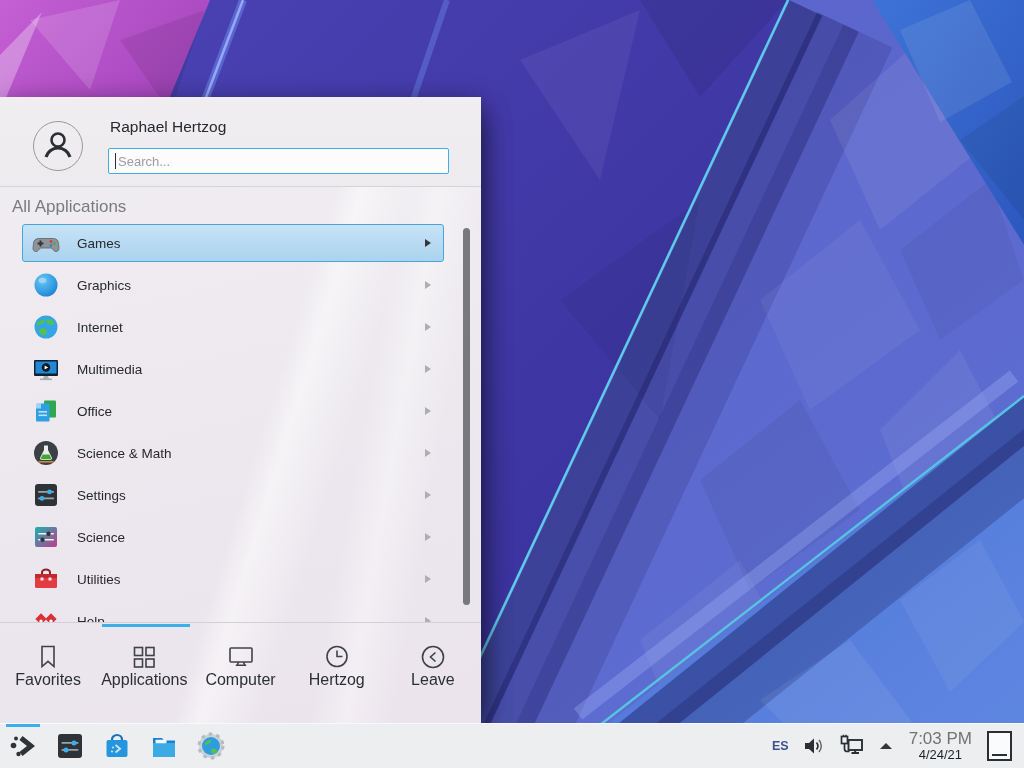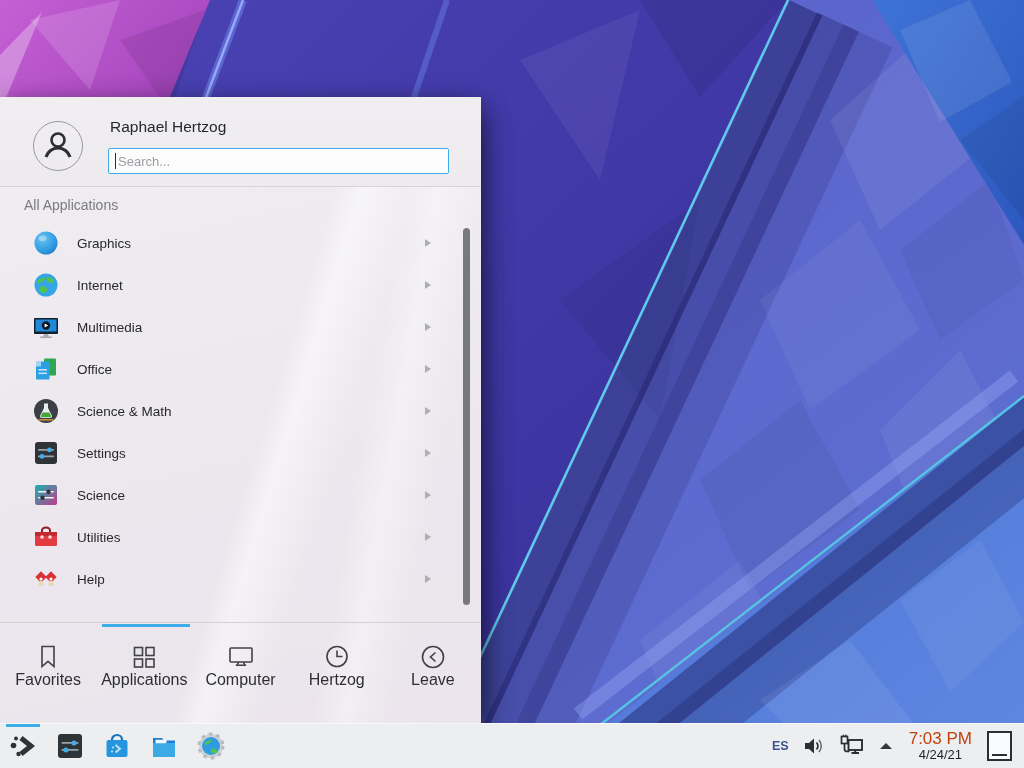--- a/index.html
+++ b/index.html
@@ -23,21 +23,21 @@
   .avatar { position:absolute; left:33px; top:24px; width:50px; height:50px;
     border:1px solid #97999c; border-radius:50%; display:flex; align-items:center; justify-content:center; }
   .username { position:absolute; left:110px; top:21px; font-size:15.5px; color:#26292d; }
   .searchwrap { position:absolute; left:108px; top:51px; width:341px; height:26px; }
   .searchwrap input { width:100%; height:100%; border:1px solid #3daee9; border-radius:2px;
     background:#fcfcfd; padding:0 6px 0 9px; font-size:13px; color:#14532d; outline:none;
     font-family:"Liberation Sans", sans-serif; }
   .searchwrap input::placeholder { color:#9b9da0; }
   .caret { position:absolute; left:7px; top:5px; width:1px; height:16px; background:#2a2e32; }
   .sep1 { position:absolute; top:89px; left:0; right:0; height:1px; background:#d6d4d8; }
-  .section-label { position:absolute; top:100px; left:24px; font-size:14px; color:#797c7f; }
+  .section-label { position:absolute; top:100px; left:12px; font-size:17px; color:#797c7f; }
 
   .list { position:absolute; top:127px; left:22px; width:422px; height:398px; overflow:hidden; }
   .row { height:38px; margin-bottom:4px; display:flex; align-items:center;
     padding:0 12px 0 9px; border:1px solid transparent; border-radius:3px; }
   .row.selected { background:linear-gradient(#c6e3f6,#aad3ee); border-color:#48a5dc; }
   .row .ic { width:28px; height:28px; margin-right:17px; flex:0 0 28px; }
   .row .ic svg { width:28px; height:28px; display:block; }
   .row .label { font-size:13.5px; color:#26292c; flex:1; }
   .arrow { width:0; height:0; border-left:6px solid #acaeb0;
     border-top:4.5px solid transparent; border-bottom:4.5px solid transparent; }
@@ -59,21 +59,21 @@
     background:#eceef0; border-top:1px solid #f8f9fa; display:flex; align-items:center;gap:8px; }
   .tb-apps { display:flex; align-items:center; height:100%; padding-left:5px; }
   .tb-btn { position:relative; width:36px; height:45px; display:flex; align-items:center;
     justify-content:center; margin-right:11px; }
   .tb-btn svg { width:30px; height:30px; display:block; }
   .tb-active-line { position:absolute; top:0; left:1px; right:1px; height:3px; background:#3daee9; }
   .tray { margin-left:auto; display:flex; align-items:center; gap:13px; padding-right:12px; }
   .kb-layout { font-weight:bold; font-size:12.5px; color:#3d5290; }
   .tray svg { display:block; }
   .clock { text-align:center; line-height:1.04; margin:0 2px; }
-  .clock .time { font-size:17px; color:#c2410c; }
+  .clock .time { font-size:17px; color:#737373; }
   .clock .date { font-size:13px; color:#1e2226; }
   .showdesk { position:relative; width:25px; height:30px; border:2px solid #2b2f33; background:rgba(252,253,254,.85); }
   .showdesk .inner { position:absolute; left:3px; right:3px; bottom:3px; height:2px; background:#2b2f33; }
 </style>
 </head>
 <body>
 
 <div class="wallpaper">
 <svg width="1024" height="768" viewBox="0 0 1024 768" preserveAspectRatio="none">
   <defs>
@@ -156,20 +156,33 @@
       <input type="text" placeholder="Search..." style="">
       <div class="caret"></div>
     </div>
   </div>
 
   <div class="sep1"></div>
   <div class="section-label">All Applications</div>
 
   <div class="list">
 
+    <div class="row selected">
+      <span class="ic">
+        <svg viewBox="0 0 28 28">
+          <path d="M6.5 9.5h15c2.8 0 5 2.2 5 5l.5 4.7c.2 1.8-1.2 3.3-3 3.3-1 0-1.9-.5-2.5-1.3L19.6 19H8.4l-1.9 2.2c-.6.8-1.5 1.3-2.5 1.3-1.8 0-3.2-1.5-3-3.3l.5-4.7c0-2.8 2.2-5 5-5z" fill="#8f9499" stroke="#5d6166" stroke-width=".8"></path>
+          <path d="M7.5 11.5h2v2h2v2h-2v2h-2v-2h-2v-2h2z" fill="#33373b"></path>
+          <circle cx="19" cy="12.5" r="1.4" fill="#cf4040"></circle>
+          <circle cx="22.5" cy="14.5" r="1.4" fill="#4aa84a"></circle>
+          <circle cx="19" cy="16.5" r="1.4" fill="#3d7fd0"></circle>
+        </svg>
+      </span>
+      <span class="label">Games</span>
+      <span class="arrow"></span>
+    </div>
 
     <div class="row">
       <span class="ic">
         <svg viewBox="0 0 28 28">
           <defs>
               <radialGradient id="sph" cx=".35" cy=".3" r=".9">
             <stop offset="0" stop-color="#6cc4f2"></stop>
                 <stop offset=".6" stop-color="#2f9ce2"></stop>
                 <stop offset="1" stop-color="#1c6fb8"></stop>
           </radialGradient>

